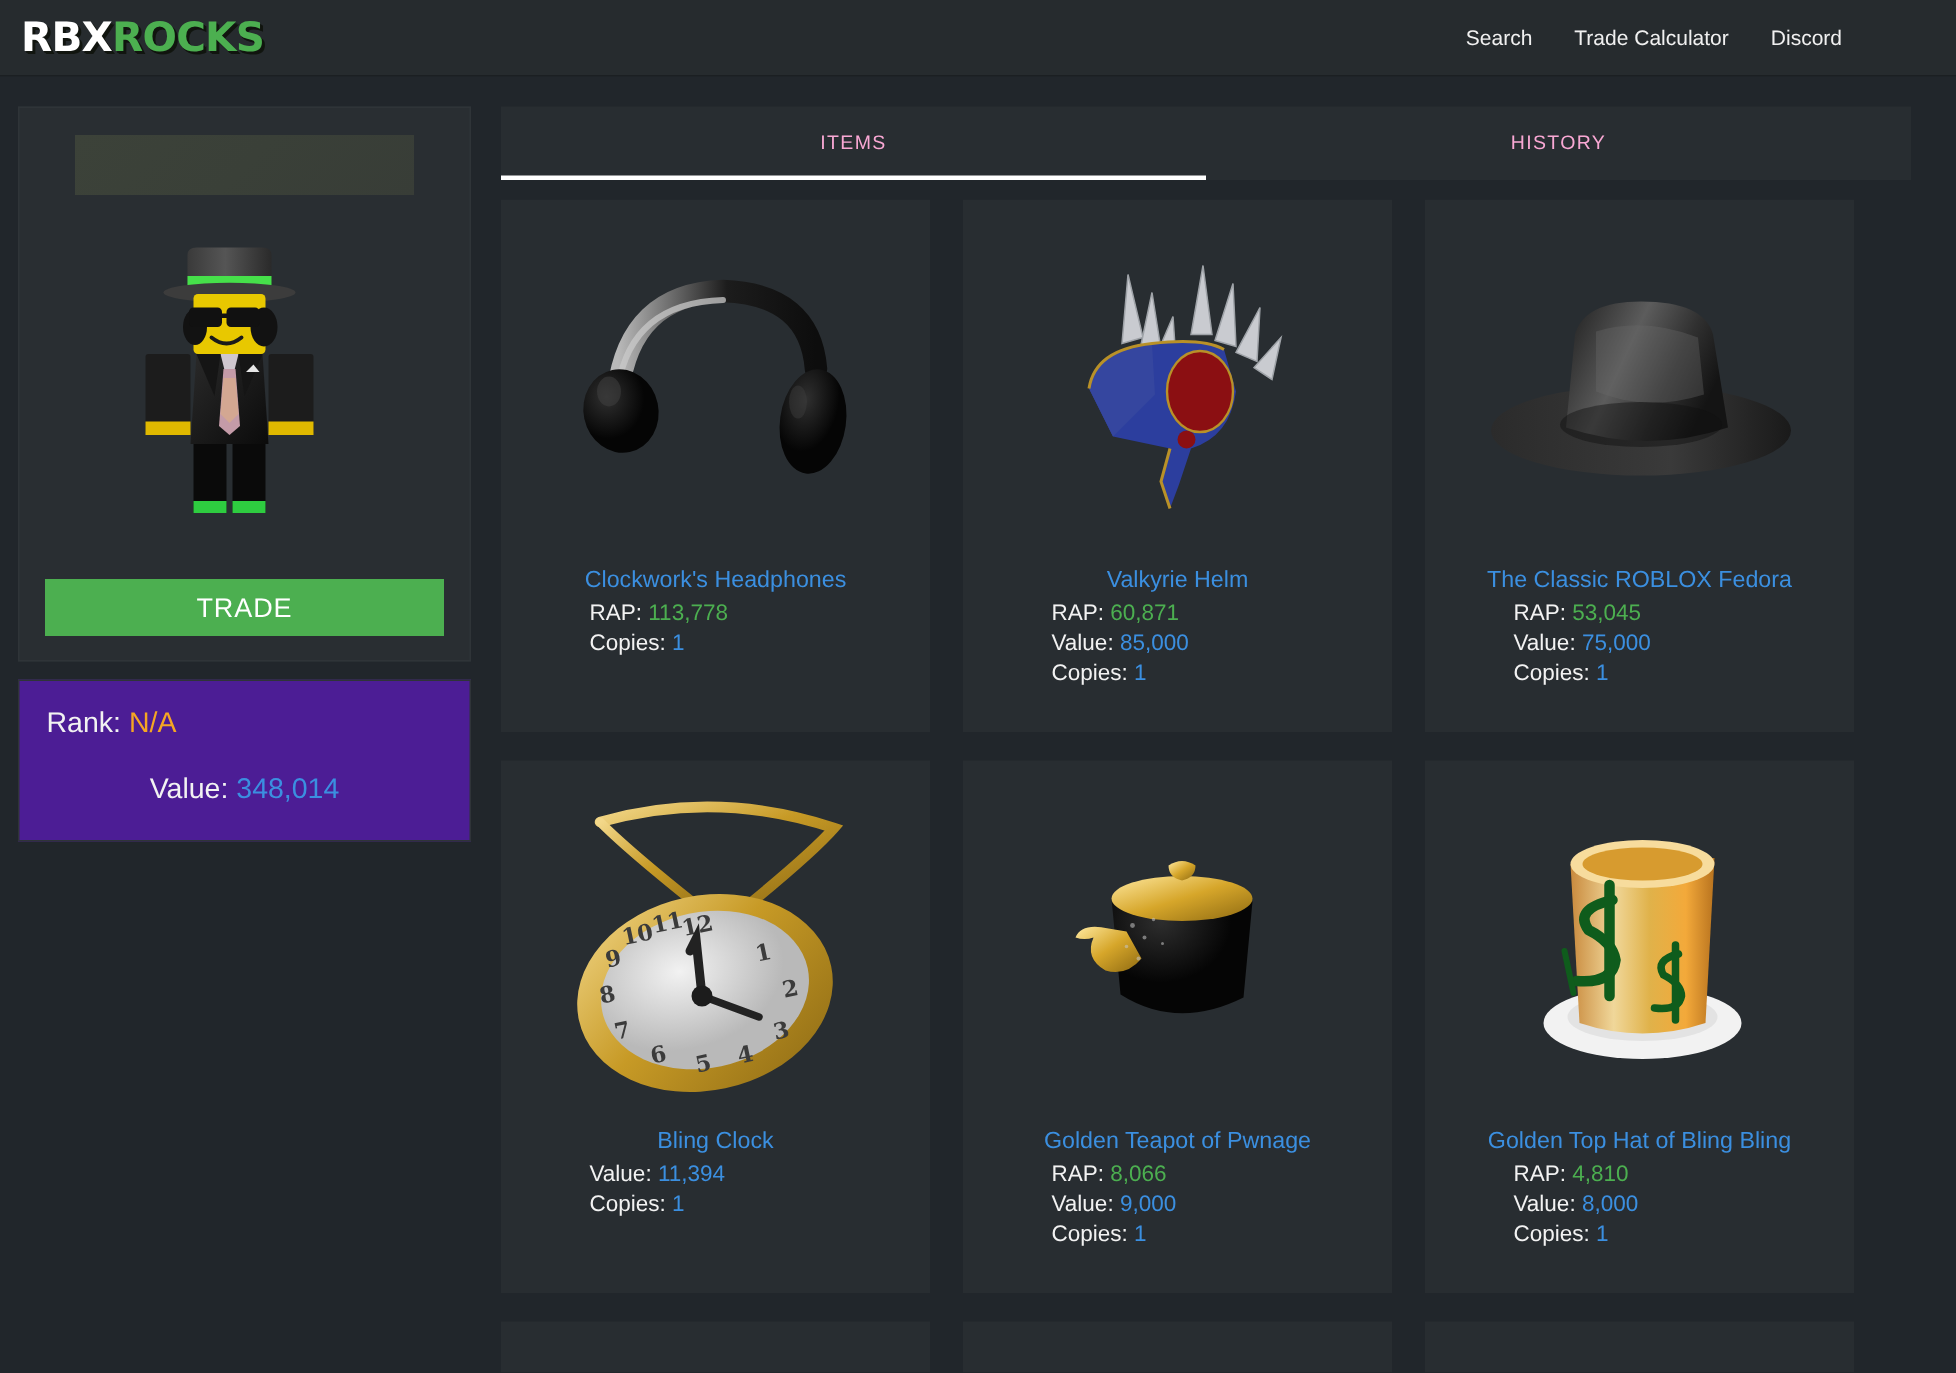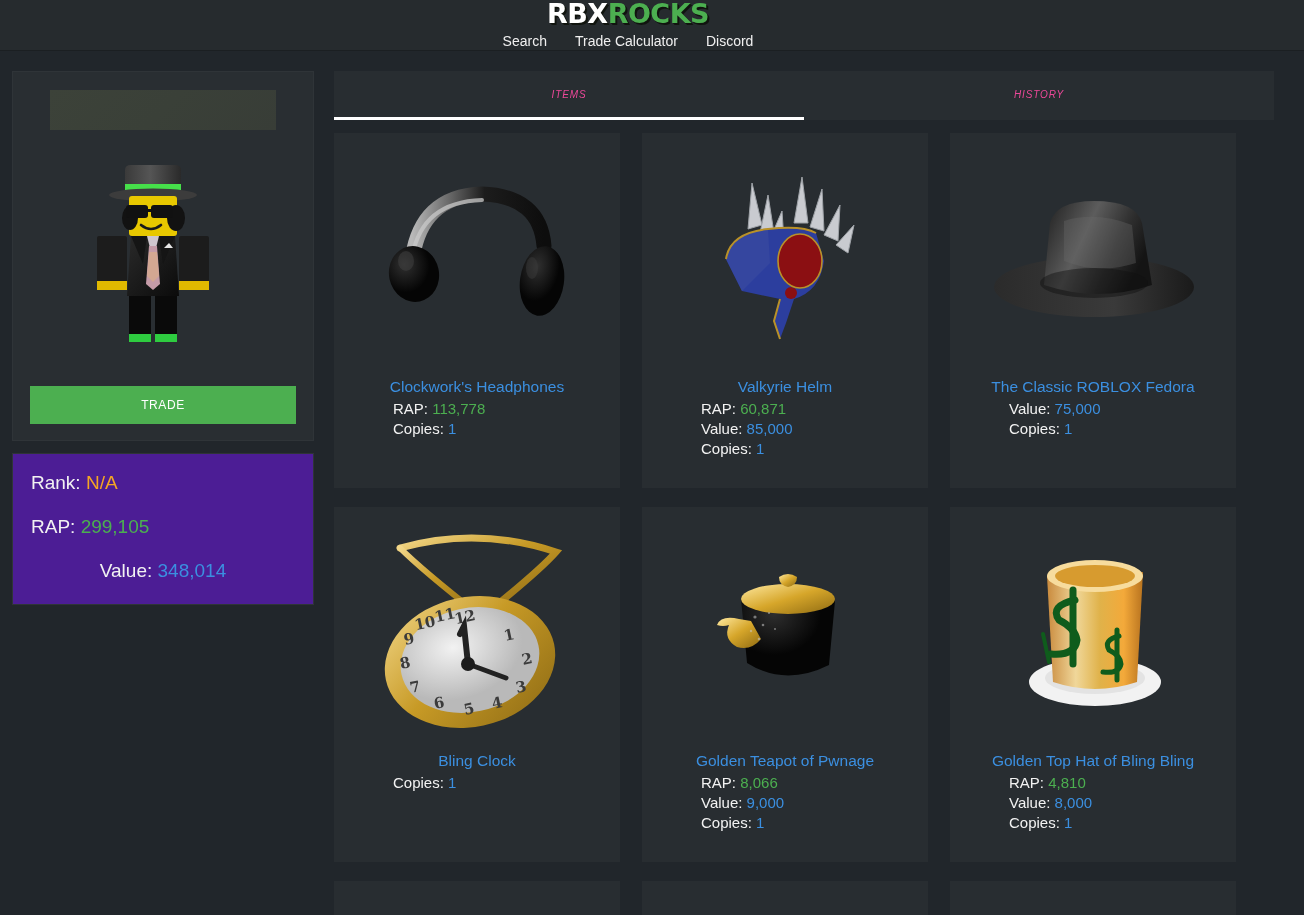--- a/index.html
+++ b/index.html
@@ -14,21 +14,20 @@
   
   .header {
     height: 51px;
     background: #262b2e;
     border-bottom: 1px solid #1b1f22;
     display: flex;
     align-items: center;
     justify-content: space-between;
     padding: 0 62px 0 14px;
     position: relative;
-    flex-direction: column;
   }
   .logo {
     font-family: "DejaVu Sans", sans-serif;
     font-size: 27px;
     font-weight: 900;
     letter-spacing: -0.5px;
     line-height: 1;
     white-space: nowrap;
     text-shadow: 1px 1px 0 #11150f, 2px 2px 0 #11150f;
     user-select: none;
@@ -82,21 +81,21 @@
     margin-bottom: 12px;
   }
   .trade-btn {
     display: block;
     width: 266px;
     height: 38px;
     line-height: 38px;
     text-align: center;
     background: #4caf50;
     color: #ffffff;
-    font-size: 12px;
+    font-size: 18px;
     letter-spacing: 0.6px;
     border: none;
     cursor: pointer;
     font-family: "Liberation Sans", sans-serif;
   }
 
   .stats-card {
     background: #4c1d95;
     border: 1px solid #2f3438;
     margin-top: 12px;
@@ -124,27 +123,26 @@
   .tabs {
     display: flex;
     background: #282d31;
     height: 49px;
   }
   .tab {
     flex: 1 1 50%;
     display: flex;
     align-items: center;
     justify-content: center;
-    color: #ec4899;
-    font-size: 10px;
+    color: #f9a8d4;
+    font-size: 13px;
     letter-spacing: 0.9px;
     cursor: pointer;
     border-bottom: 3px solid transparent;
     user-select: none;
-    font-style: italic;
   }
   .tab.active { border-bottom-color: #ffffff; }
 
   .items-scroll {
     margin-top: 13px;
     height: 782px;
     overflow: hidden;
     position: relative;
   }
   .items-grid {
@@ -261,24 +259,20 @@
         </svg>
       </div>
 
       <button class="trade-btn">TRADE</button>
     </div>
 
     <div class="stats-card">
       <div class="stat-row">
         <span>Rank:</span>
         <span class="v-orange">N/A</span>
-      </div>
-      <div class="stat-row">
-        <span>RAP:</span>
-        <span class="v-green">299,105</span>
       </div>
       <div class="stat-row">
         <span>Value:</span>
         <span class="v-blue">348,014</span>
       </div>
     </div>
 
   </div>
 
   <div class="right">
@@ -381,20 +375,24 @@
                 </linearGradient>
               </defs>
               <ellipse cx="108" cy="106" rx="100" ry="30" fill="url(#fbrim)"></ellipse>
               <path d="M58 104 L64 42 Q70 20 108 20 Q150 20 156 42 L166 104 Q112 122 58 104 Z" fill="url(#fcrown)"></path>
               <path d="M78 40 Q110 30 146 44 L150 82 Q112 94 78 80 Z" fill="#6b6b6b" opacity="0.35"></path>
               <ellipse cx="108" cy="102" rx="54" ry="15" fill="#101010" opacity="0.45"></ellipse>
             </svg>
           </div>
           <div class="item-info">
             <a class="item-title" href="#">The Classic ROBLOX Fedora</a>
+            <div class="item-line">
+              <span>RAP:</span>
+              <span class="v-green">53,045</span>
+            </div>
             <div class="item-line">
               <span>Value:</span>
               <span class="v-blue">75,000</span>
             </div>
             <div class="item-line">
               <span>Copies:</span>
               <span class="v-blue">1</span>
             </div>
           </div>
         </div>
@@ -432,20 +430,24 @@
                 <text x="76" y="98" transform="rotate(-12 76 98)">11</text>
               </g>
               <path d="M98 142 L94 104 L90 112" stroke="#222" stroke-width="6" fill="none" stroke-linecap="round"></path>
               <path d="M98 142 L136 156" stroke="#222" stroke-width="5" fill="none" stroke-linecap="round"></path>
               <circle cx="98" cy="142" r="7" fill="#1c1c1c"></circle>
             </svg>
           </div>
           <div class="item-info">
             <a class="item-title" href="#">Bling Clock</a>
             <div class="item-line">
+              <span>Value:</span>
+              <span class="v-blue">11,394</span>
+            </div>
+            <div class="item-line">
               <span>Copies:</span>
               <span class="v-blue">1</span>
             </div>
           </div>
         </div>
 
         <div class="item-card">
           <div class="item-thumb">
             <svg width="185" height="165" viewBox="0 0 185 165">
               <defs>

